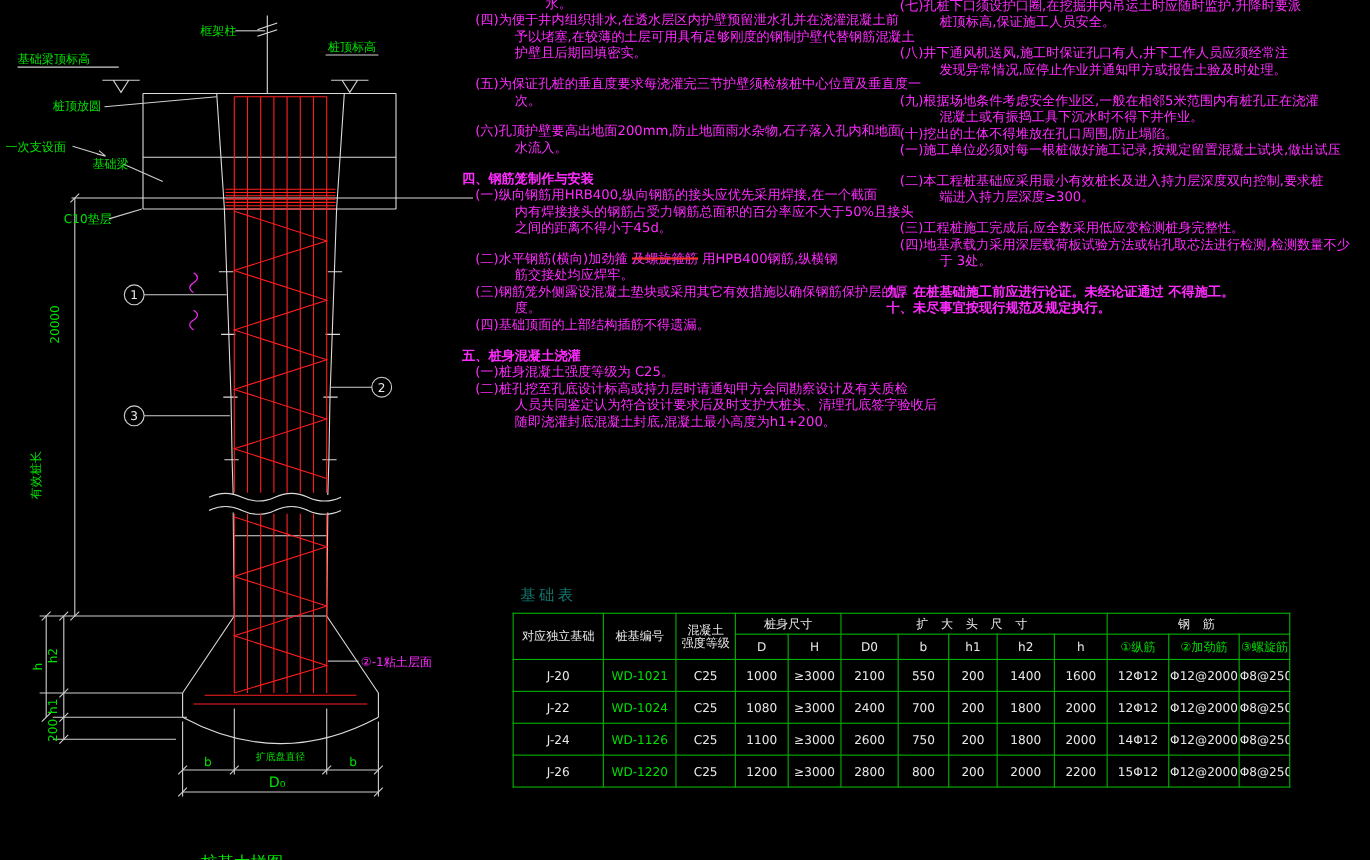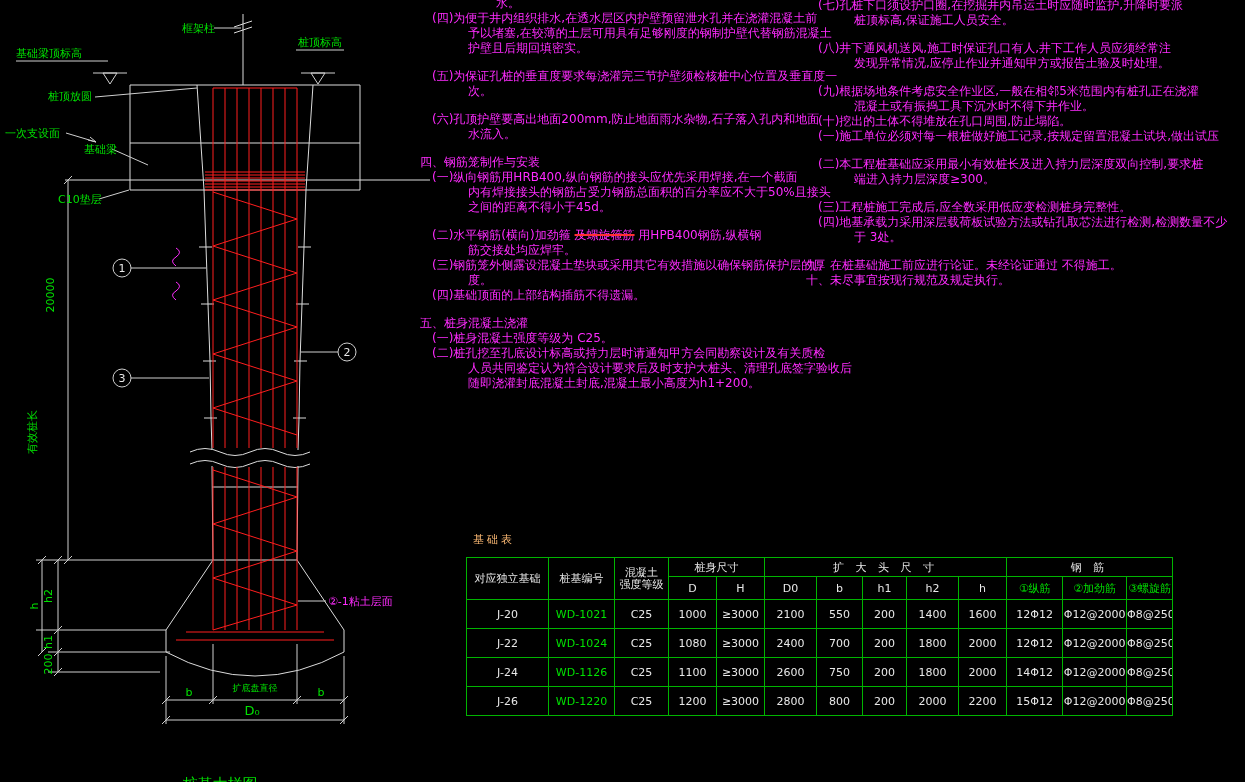--- a/index.html
+++ b/index.html
@@ -9,30 +9,30 @@
   svg text{font-family:"DejaVu Sans","Liberation Sans",sans-serif;}
   .gtx{fill:#00e100;font-size:11px;}
   .gts{fill:#00e100;font-size:9px;}
   .gtb{fill:#00e100;font-size:13px;}
   .gtt{fill:#00e100;font-size:15px;}
   .wtx{fill:#e8e8e8;font-size:11px;}
   .mtx{fill:#ff2bff;font-size:11px;}
   
   .notes{position:absolute;color:#ff2bff;font-size:12px;}
   .notes .ln{height:15px;line-height:15px;white-space:nowrap;}
-  .notes .h{margin-left:0;}
+  .notes .h{margin-left:0;font-weight:bold;}
   .notes .it{margin-left:12px;}
   .notes .c{margin-left:48px;}
   .notes .c4{margin-left:76px;}
   .notes .g{margin-top:13px;}
   .notes-left{left:420px;top:-4px;width:400px;}
   .notes-right{left:806px;top:-2px;width:439px;}
   .struck{text-decoration:line-through;text-decoration-color:#ff3030;text-decoration-thickness:2px;}
   
-  .tabletitle{position:absolute;left:473px;top:532px;color:#fdba74;font-size:11px;letter-spacing:3px;}
+  .tabletitle{position:absolute;left:473px;top:532px;color:#0f766e;font-size:14px;letter-spacing:3px;}
   .fd-table{position:absolute;left:466px;top:557px;border-collapse:collapse;table-layout:fixed;width:706px;
             color:#e8e8e8;font-size:11px;text-align:center;}
   .fd-table td{border:1px solid #00b400;padding:0;vertical-align:middle;overflow:hidden;}
   .fd-table tr.h1 td{height:18px;}
   .fd-table tr.h2 td{height:22px;}
   .fd-table tr.d td{height:28px;}
   .fd-table td.wrap{white-space:pre-line;line-height:12px;}
   .fd-table td.gr{color:#00e100;}
   .fd-table td.sp{letter-spacing:4px;}
 </style>

